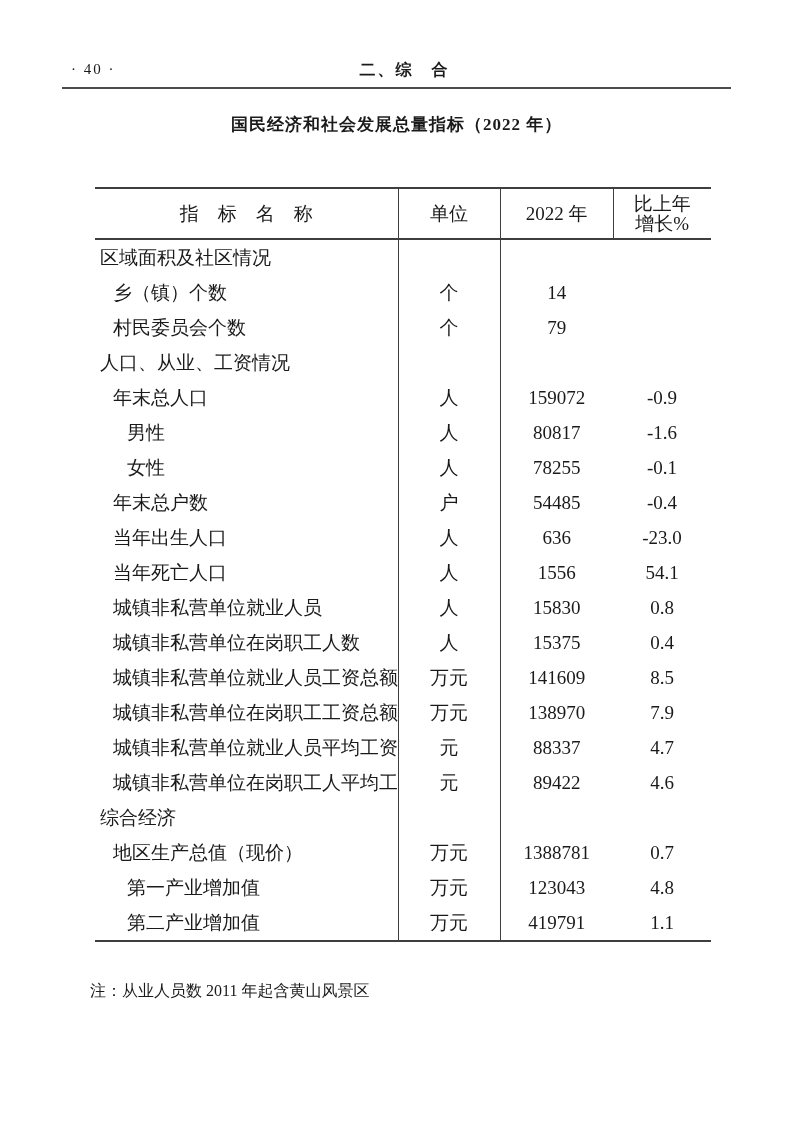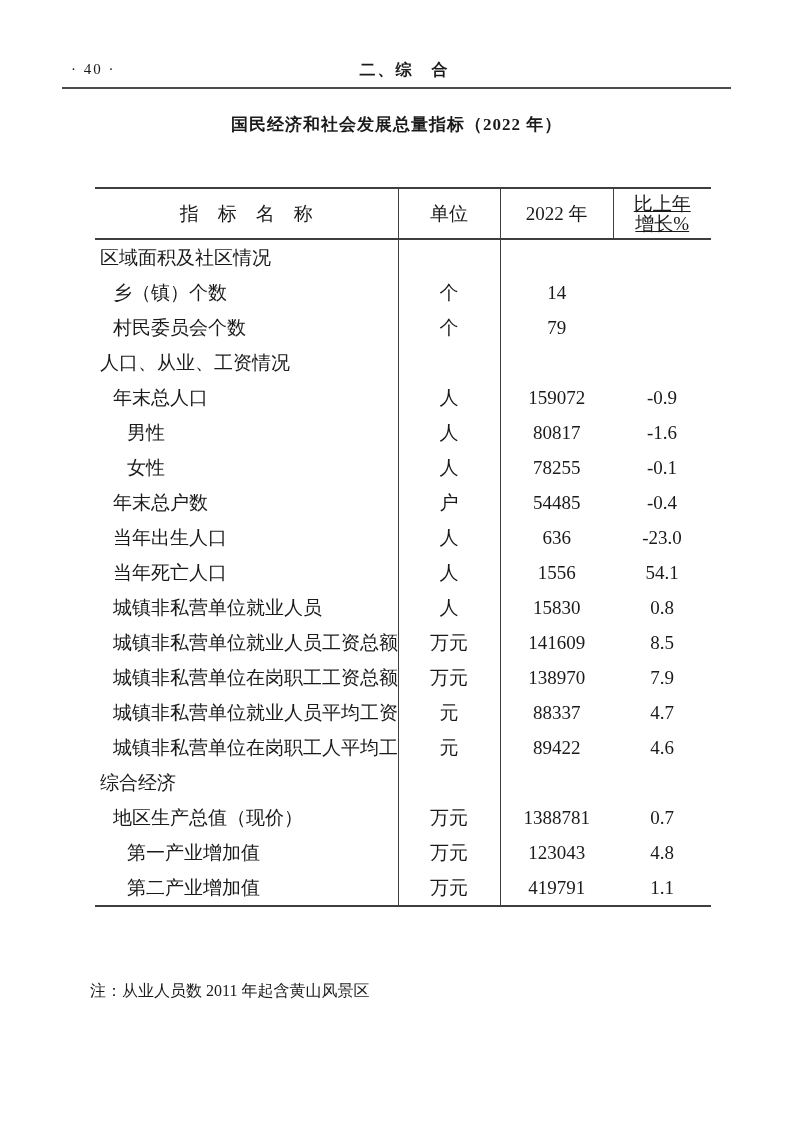--- a/index.html
+++ b/index.html
@@ -50,21 +50,21 @@
   }
   table.tbl td {
     height:35px; vertical-align:middle; padding:0;
     white-space:nowrap; overflow:hidden;
   }
   .v-line { border-left:1px solid #3e3e3e; }
   .c-label.ind0 { padding-left:5px; }
   .c-label.ind1 { padding-left:18px; }
   .c-label.ind2 { padding-left:32px; }
   .c-unit, .c-val, .c-growth, .th-center { text-align:center; }
-  .growth-head-line { line-height:20px; text-align:center;text-decoration:underline; }
+  .growth-head-line { line-height:20px; text-align:center; }
 
   
   .footnote {
     position:absolute; left:90px; top:981px;
     font-size:16px; white-space:nowrap;
   }
 </style>
 </head>
 <body>
 
@@ -155,20 +155,26 @@
         <td class="c-val v-line">1556</td>
         <td class="c-growth">54.1</td>
       </tr>
       <tr>
         <td class="c-label ind1">城镇非私营单位就业人员</td>
         <td class="c-unit v-line">人</td>
         <td class="c-val v-line">15830</td>
         <td class="c-growth">0.8</td>
       </tr>
       <tr>
+        <td class="c-label ind1">城镇非私营单位在岗职工人数</td>
+        <td class="c-unit v-line">人</td>
+        <td class="c-val v-line">15375</td>
+        <td class="c-growth">0.4</td>
+      </tr>
+      <tr>
         <td class="c-label ind1">城镇非私营单位就业人员工资总额</td>
         <td class="c-unit v-line">万元</td>
         <td class="c-val v-line">141609</td>
         <td class="c-growth">8.5</td>
       </tr>
       <tr>
         <td class="c-label ind1">城镇非私营单位在岗职工工资总额</td>
         <td class="c-unit v-line">万元</td>
         <td class="c-val v-line">138970</td>
         <td class="c-growth">7.9</td>

